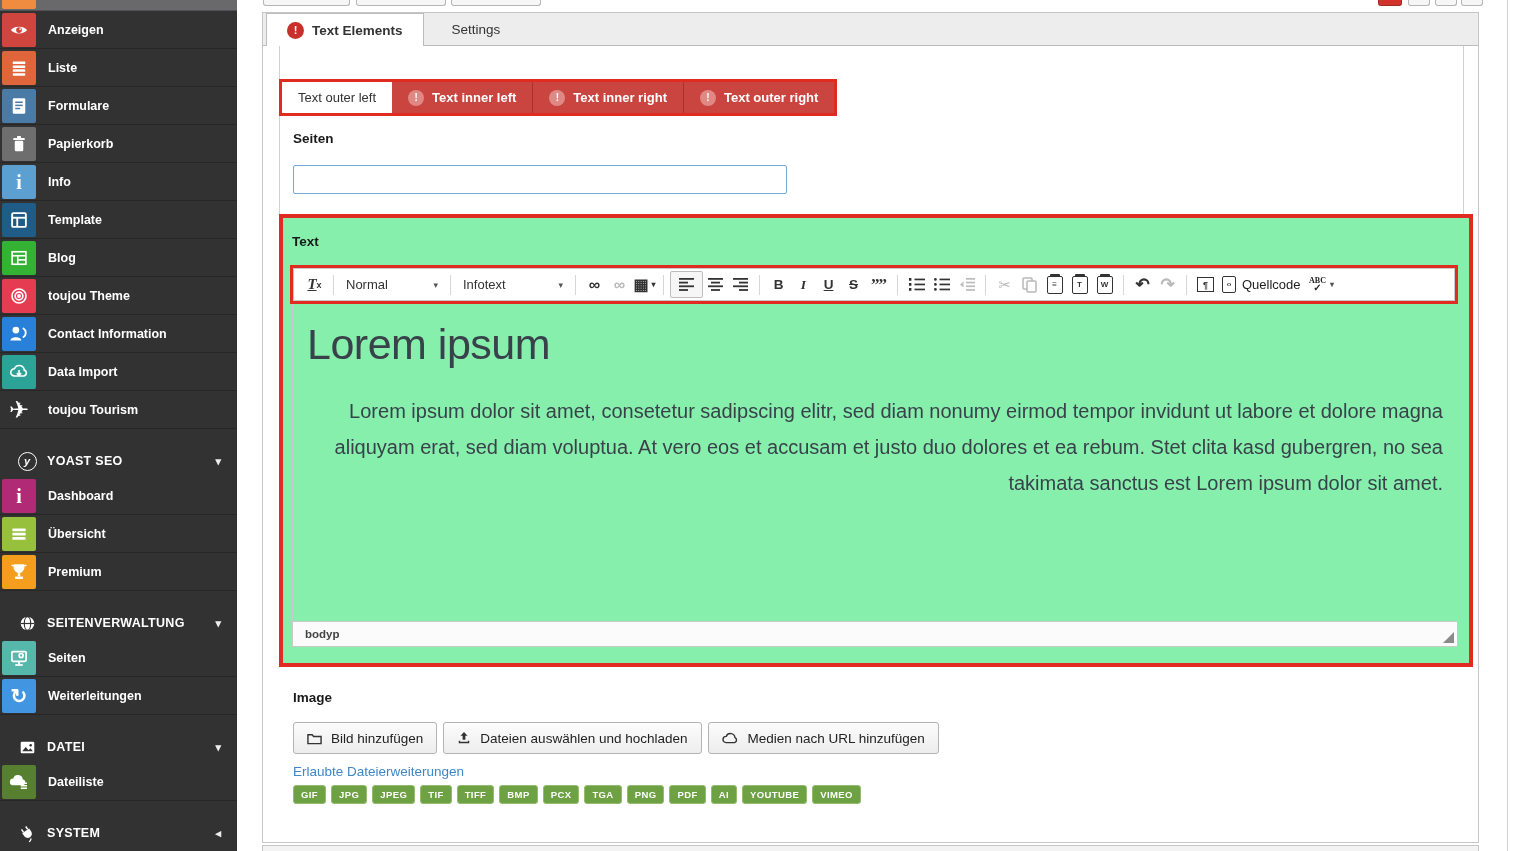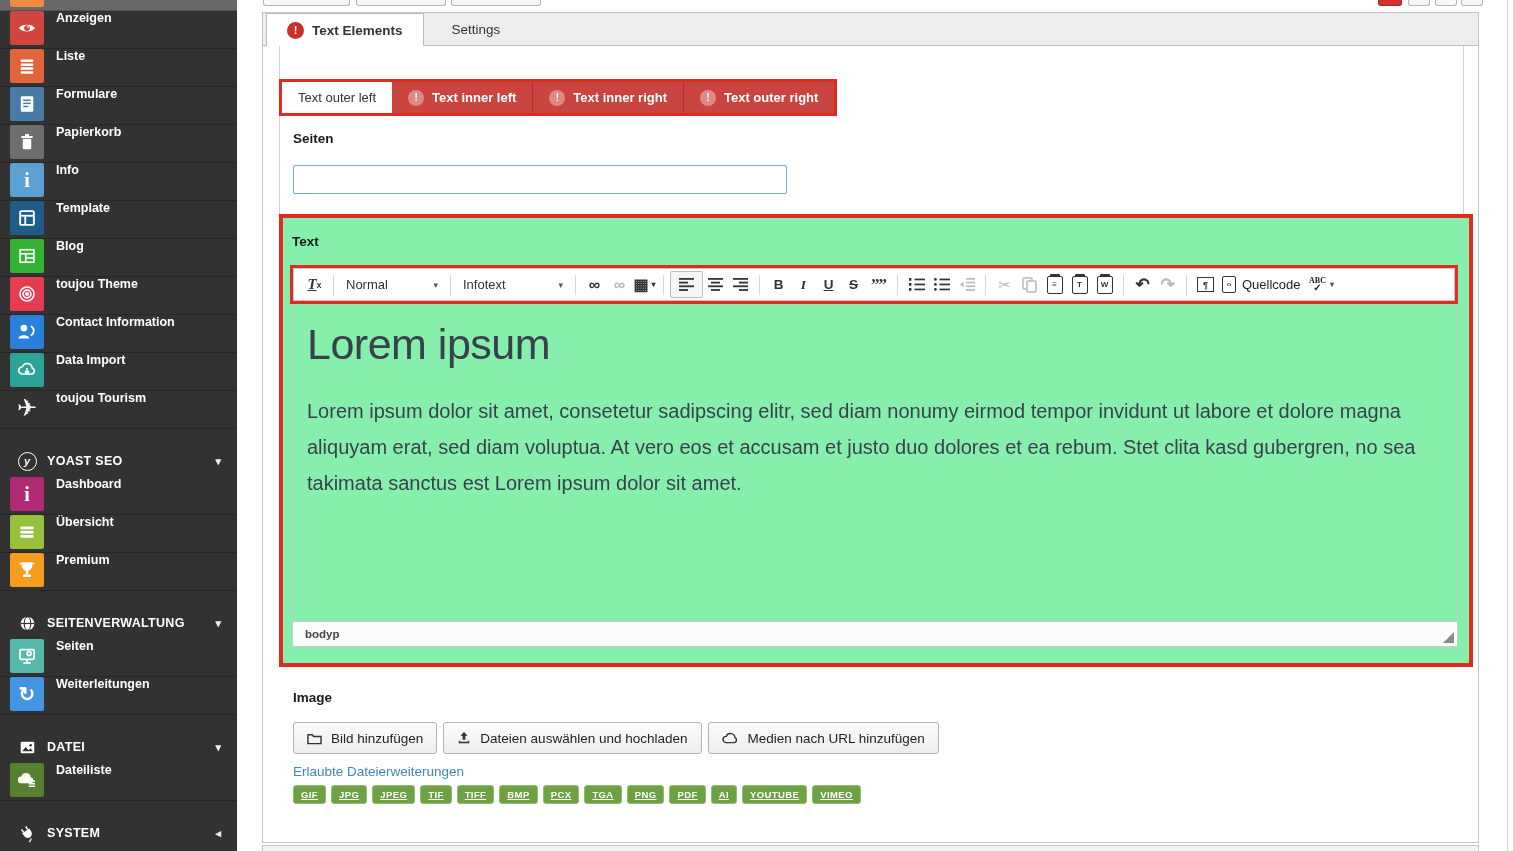--- a/index.html
+++ b/index.html
@@ -1,20 +1,20 @@
 <!DOCTYPE html>
 <html><head>
 <meta charset="utf-8">
 <style>
   html,body{margin:0;padding:0;background:#fff;font-family:"Liberation Sans",sans-serif;}
   .app{position:relative;width:1513px;height:851px;background:#fff;overflow:hidden;}
 
   
   .sidebar{position:absolute;left:0;top:0;width:237px;height:851px;background:#323232;overflow:hidden;}
-  .mod{display:flex;align-items:flex-start;height:38px;padding-left:10px;box-shadow:inset 0 -1px 0 rgba(0,0,0,.22);cursor:pointer;box-sizing:border-box;}
+  .mod{display:flex;align-items:center;height:38px;padding-left:2px;box-shadow:inset 0 -1px 0 rgba(0,0,0,.22);cursor:pointer;box-sizing:border-box;}
   .mod.active{background:#69696c;}
   .mod.partial{margin-top:-27px;}
   .tile{width:34px;height:34px;border-radius:2px;display:flex;align-items:center;justify-content:center;flex:none;color:#fff;}
   .lbl{color:#fff;font-size:12.5px;font-weight:bold;margin-left:12px;white-space:nowrap;}
   .t-seite{background:#f08c3f;} .t-anzeigen{background:#d0453e;} .t-liste{background:#e0653a;}
   .t-form{background:#4a7ba6;} .t-trash{background:#6e6e6e;} .t-info{background:#5ba0d0;}
   .t-tpl{background:#1f5c87;} .t-blog{background:#34b234;} .t-theme{background:#e63c52;}
   .t-contact{background:#2980d9;} .t-import{background:#2ba396;} .t-none{background:transparent;}
   .t-dash{background:#b02a76;} .t-uber{background:#97c13d;} .t-prem{background:#f59d1d;}
   .t-seiten{background:#56b8ab;} .t-weiter{background:#4295e1;} .t-datei{background:#567f2f;}
@@ -71,30 +71,30 @@
   .blockicon{width:15px;height:13px;border:1px solid #333;display:flex;align-items:center;justify-content:center;font-size:9px;color:#333;}
   .pageicon{width:12px;height:15px;border:1.5px solid #333;border-radius:2px;display:flex;align-items:center;justify-content:center;font-size:7px;font-weight:bold;color:#333;}
   .srcwrap{display:flex;align-items:center;gap:6px;font-size:13px;color:#222;cursor:pointer;flex:none;font-weight:normal;}
   .abc{display:flex;flex-direction:column;align-items:center;line-height:1;cursor:pointer;}
   .abc b{font-size:8px;color:#222;font-family:Liberation Serif, serif;}
   .abc span{font-size:10px;margin-top:-2px;color:#222;}
   .inf{font-size:16px;}
 
   .ed-body{border:1px solid #c9c9c9;border-top:none;height:318px;padding:0 14px;box-sizing:border-box;overflow:hidden;cursor:text;}
   .ed-body h1{margin:16px 0 0;font-size:43px;font-weight:400;color:#39424b;letter-spacing:-.5px;}
-  .ed-body p{margin:24px 0 4px;font-size:20px;line-height:36px;color:#39424b;}
+  .ed-body p{margin:24px 0 4px;font-size:20px;line-height:36px;color:#39424b;text-align:right;}
   .ed-foot{border:1px solid #c9c9c9;border-top:none;height:25px;display:flex;align-items:center;padding:0 12px;font-size:11.5px;font-weight:bold;color:#444;background:#fbfbfb;position:relative;box-sizing:border-box;}
   .rsz{position:absolute;right:3px;bottom:3px;width:0;height:0;border-left:11px solid transparent;border-bottom:11px solid #8a8a8a;cursor:nwse-resize;}
 
   
   .btnrow{position:absolute;left:13px;top:676px;display:flex;gap:6px;}
   .gbtn{height:32px;display:flex;align-items:center;gap:9px;padding:0 13px;background:linear-gradient(#fcfcfc,#ededed);border:1px solid #b4b4b4;border-radius:3px;font-size:13.5px;color:#222;cursor:pointer;white-space:nowrap;}
   .linka{position:absolute;left:13px;top:718px;font-size:13.5px;color:#3f87c5;cursor:pointer;}
   .badges{position:absolute;left:13px;top:739px;display:flex;gap:5px;}
-  .ext{background:#6da143;border:1px solid #94bd70;border-radius:3px;color:#fff;font-size:9.5px;font-weight:bold;padding:3px 7px;letter-spacing:.4px;cursor:default;text-decoration:underline;}
+  .ext{background:#6da143;border:1px solid #94bd70;border-radius:3px;color:#fff;font-size:9.5px;font-weight:bold;padding:3px 7px;letter-spacing:.4px;cursor:default;}
 </style>
 </head>
 <body>
 
 <div class="app">
 
   <nav class="sidebar">
     <div class="mod active partial">
       <span class="tile t-seite">
         <svg width="20" height="20" viewBox="0 0 16 16">

